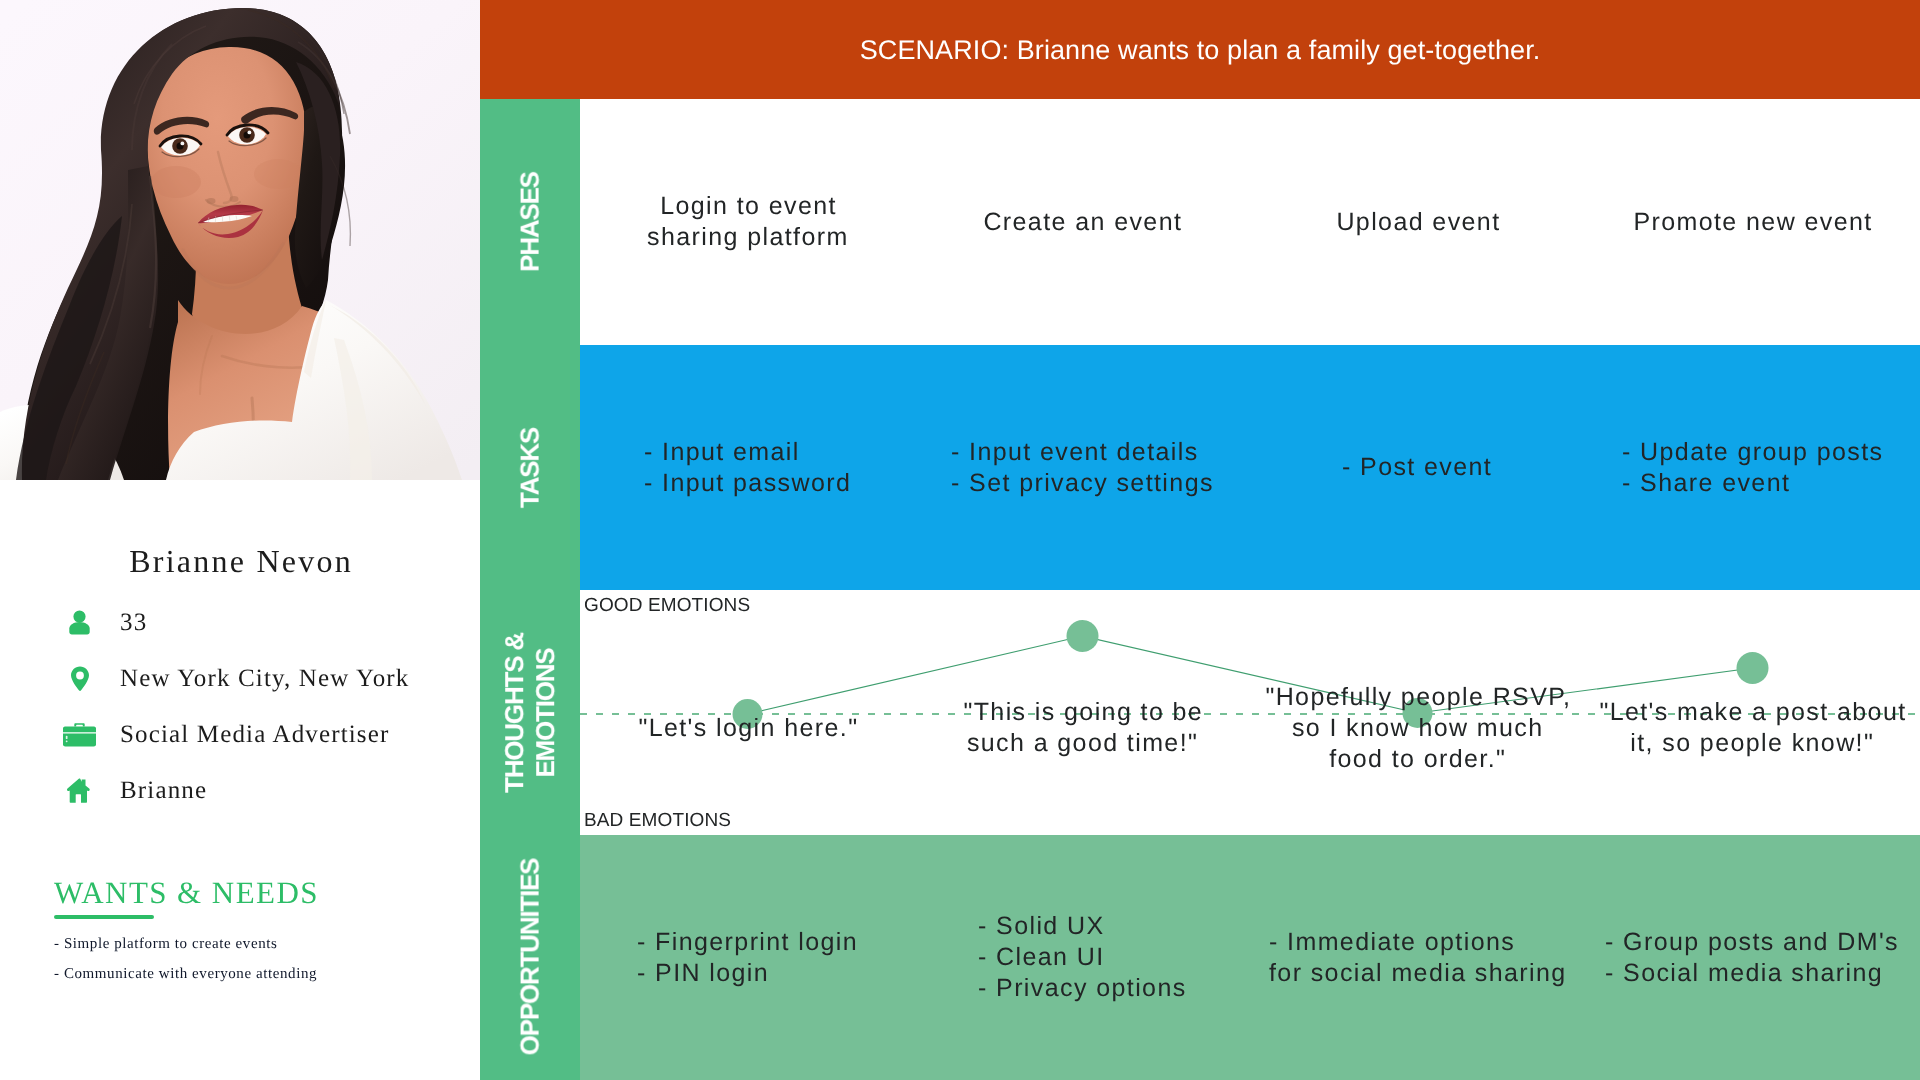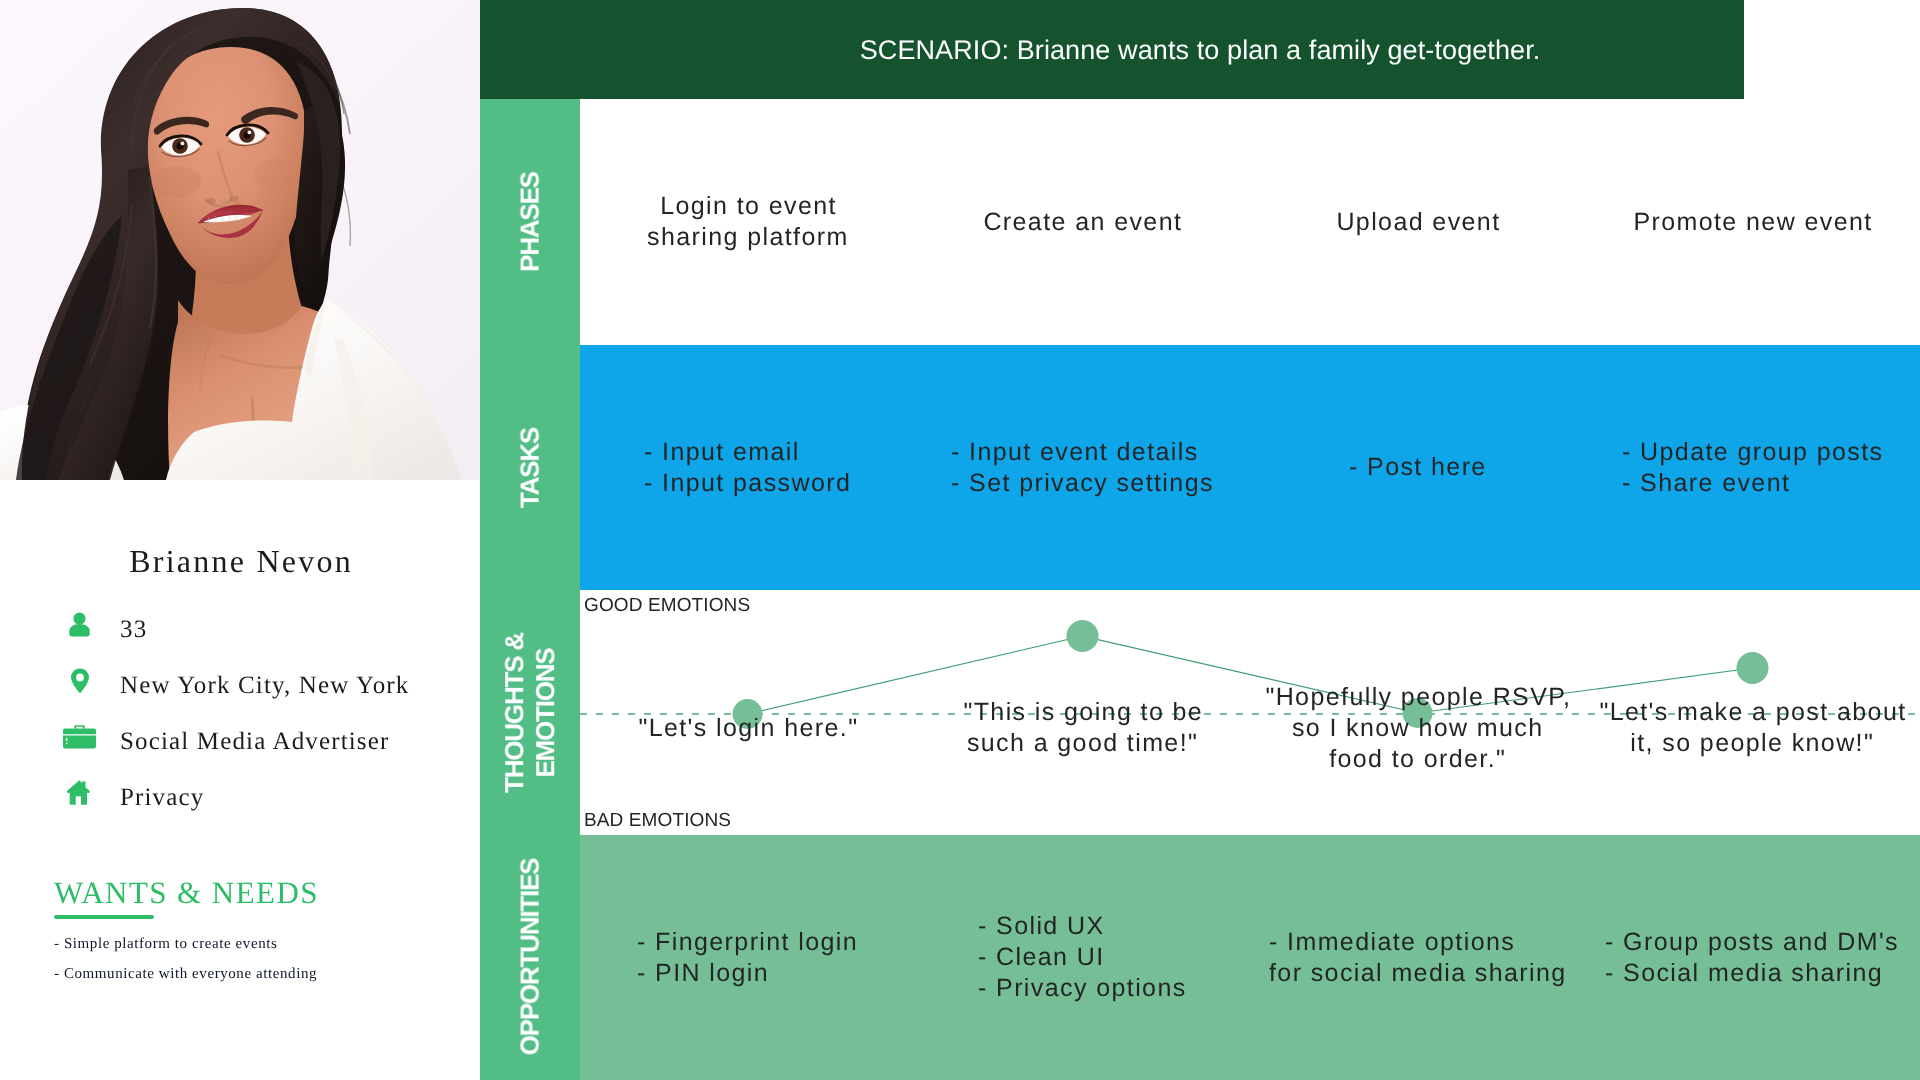--- a/index.html
+++ b/index.html
@@ -11,35 +11,35 @@
   #persona-name, .info-text, #wants-title, .want-line,
   #scenario span, .rowlabel .vtext, .cell .txt, .emolabel {
     -webkit-font-smoothing:antialiased; will-change:transform; }
 
   
   #persona { position:absolute; left:0; top:0; width:480px; height:1080px; background:#fff;font-family:Liberation Serif, serif; }
   #photo { position:absolute; left:0; top:0; width:480px; height:480px; overflow:hidden; }
   #photo svg { display:block; }
   #persona-name { position:absolute; left:0; top:545px; width:480px; text-align:center;
     font-size:32px; color:#1c1c1c; letter-spacing:2.25px; text-indent:2.25px; line-height:1; }
-  .info-row { position:absolute; left:63px; height:32px; display:flex; align-items:flex-end; }
+  .info-row { position:absolute; left:63px; height:32px; display:flex; align-items:flex-start; }
   .info-icon { width:33px; height:30px; display:flex; align-items:center; justify-content:center; }
   .info-icon svg { display:block; }
   .info-text { font-size:25px; color:#1c1c1c; margin-left:24px; white-space:nowrap; line-height:1;
     letter-spacing:1.15px; position:relative; top:2.5px; }
   #wants-title { position:absolute; left:54px; top:877px; font-size:31px; color:#2dbd67;
     letter-spacing:1.43px; line-height:1;text-align:right; }
   #wants-underline { position:absolute; left:54px; top:914.5px; width:100px; height:4px;
     background:#2dbd67; border-radius:2px; }
   .want-line { position:absolute; left:54px; font-size:15px; color:#0f172a; white-space:nowrap;
     line-height:1; letter-spacing:0.58px; }
 
   
   #map { position:absolute; left:480px; top:0; width:1440px; height:1080px; }
-  #scenario { position:absolute; left:0; top:0; width:1264px; height:99px; background:#14532d; }
+  #scenario { position:absolute; left:0; top:0; width:1440px; height:99px; background:#c2410c; }
   #scenario span { position:absolute; left:0; top:1px; width:1440px; text-align:center;
     line-height:99px; color:#ffffff; font-size:27px; letter-spacing:0.1px; text-indent:0.1px; }
 
   .rowlabel { position:absolute; left:0; width:100px; background:#52bd85; }
   .rowlabel .vtext { position:absolute; left:50%; top:50%; transform:translate(-50%,-50%) rotate(-90deg);
     color:#fff; font-size:26px; font-weight:700; letter-spacing:-1.2px; white-space:pre;
     text-align:center; line-height:30.8px; }
 
   .rowbody { position:absolute; left:100px; width:1340px; }
   .cell { position:absolute; top:0; height:100%; width:335px; display:flex; align-items:center;
@@ -265,21 +265,21 @@
       </span>
       <span class="info-text">Social Media Advertiser</span>
     </div>
 
     <div class="info-row" style="top:775px">
       <span class="info-icon">
         <svg width="25" height="25" viewBox="0 0 25 25">
             <path fill="#2dbd67" d="M11.8 0.8 0.5 10.6c-0.6 0.5-0.7 1.4-0.2 2.0 0.5 0.6 1.4 0.7 2.0 0.2l0.4-0.3v11.6c0 0.4 0.3 0.7 0.7 0.7h5.3v-8.0c0-0.3 0.2-0.5 0.5-0.5h4.3c0.3 0 0.5 0.2 0.5 0.5v8.0h5.3c0.4 0 0.7-0.3 0.7-0.7V12.5l0.4 0.3c0.6 0.5 1.5 0.4 2.0-0.2 0.5-0.6 0.4-1.5-0.2-2.0l-3.7-3.2V1.5h-3.8v2.2L13.2 0.8c-0.4-0.3-1.0-0.3-1.4 0z"></path>
           </svg>
       </span>
-      <span class="info-text">Privacy</span>
+      <span class="info-text">Brianne</span>
     </div>
 
     <div id="wants-title">WANTS &amp; NEEDS</div>
     <div id="wants-underline"></div>
     <div class="want-line" style="top:936.5px">- Simple platform to create events</div>
     <div class="want-line" style="top:966.5px">- Communicate with everyone attending</div>
   </div>
 
   <div id="map">
 
@@ -312,21 +312,21 @@
     <div class="rowbody" id="body-tasks">
       <div class="cell lefttxt" style="left:0px">
           <span class="txt">- Input email
 - Input password</span>
         </div>
       <div class="cell lefttxt" style="left:335px">
           <span class="txt">- Input event details
 - Set privacy settings</span>
         </div>
       <div class="cell lefttxt" style="left:670px">
-          <span class="txt">- Post here</span>
+          <span class="txt">- Post event</span>
         </div>
       <div class="cell lefttxt" style="left:1005px">
           <span class="txt">- Update group posts
 - Share event</span>
         </div>
     </div>
 
     <div class="rowlabel" id="row-emotions">
       <span class="vtext">THOUGHTS &amp;
 EMOTIONS</span>

